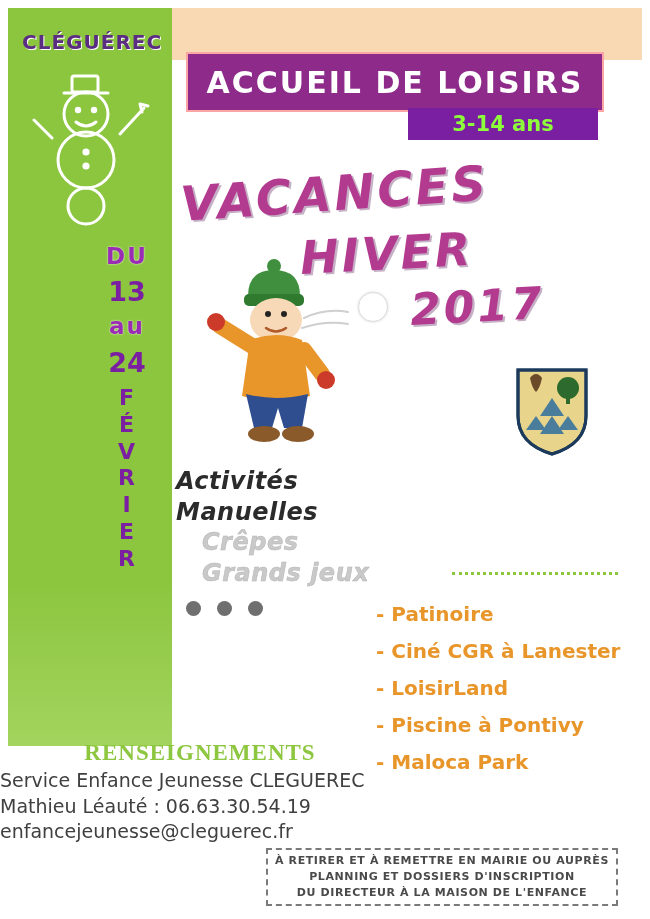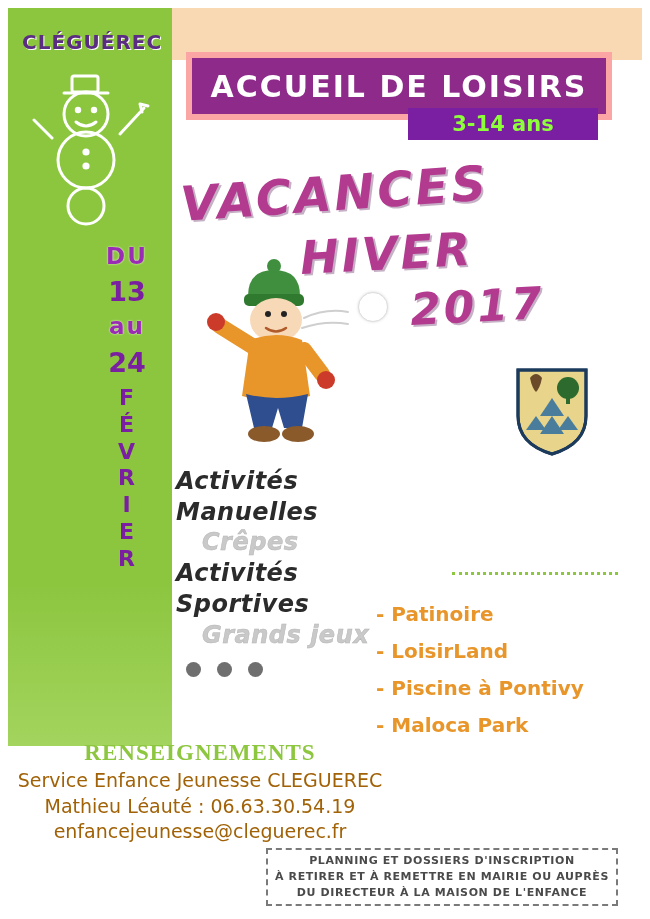--- a/index.html
+++ b/index.html
@@ -82,21 +82,21 @@
     left:172px;top:8px;
     width:470px;height:52px;
     background:#f9d9b3;
   }
   
   .banner{
     position:absolute;
     left:186px;top:52px;
     width:414px;height:56px;
     background:#8e2a8a;
-    border:6px solid #fca5a5;
+    border:2px solid #fca5a5;
     display:flex;align-items:center;justify-content:center;
   }
   .banner-text{
     color:#ffffff;
     font-family:"DejaVu Sans", sans-serif;
     font-weight:bold;
     font-size:30px;
     letter-spacing:2px;
   }
   .age-badge{
@@ -167,22 +167,22 @@
     line-height:1.85;white-space:nowrap;
   }
 
   
   .rens-title{
     position:absolute;left:0;top:740px;width:400px;text-align:center;
     font-family:Liberation Serif, serif;font-weight:bold;font-size:23px;
     color:#8dc63f;letter-spacing:1px;
   }
   .rens-lines{
-    position:absolute;left:0;top:768px;width:400px;text-align:center;
-    color:#a16207;
+    position:absolute;left:0;top:768px;width:400px;text-align:left;
+    color:#404040;
   }
   .rens-line{
     font-family:"DejaVu Sans", sans-serif;font-size:19px;line-height:1.35;
   }
 
   
   .footbox{
     position:absolute;left:266px;top:848px;width:348px;height:54px;
     border:2px dashed #7a7a7a;
     display:flex;flex-direction:column;align-items:center;justify-content:center;
@@ -299,39 +299,39 @@
     </g>
     <g fill="#6b4a2a">
       <path d="M16 12 q6 -8 12 0 q-2 10 -6 14 q-4 -4 -6 -14z"></path>
       <path d="M14 10 l-5 -6 M30 10 l5 -6"></path>
     </g>
   </svg>
 
   <div class="acts">
     <div class="act dark">Activités Manuelles</div>
     <div class="act light indent">Crêpes</div>
-    <div class="act dark">Activités Sportives</div>
     <div class="act light indent">Grands jeux</div>
     <div class="dots"><i></i><i></i><i></i></div>
   </div>
 
   <div class="sorties-rule"></div>
   <div class="sorties-list">
     <div class="sortie">- Patinoire</div>
+    <div class="sortie">- Ciné CGR à Lanester</div>
     <div class="sortie">- LoisirLand</div>
     <div class="sortie">- Piscine à Pontivy</div>
     <div class="sortie">- Maloca Park</div>
   </div>
 
   <div class="rens-title">RENSEIGNEMENTS</div>
   <div class="rens-lines">
     <div class="rens-line">Service Enfance Jeunesse CLEGUEREC</div>
     <div class="rens-line">Mathieu Léauté : 06.63.30.54.19</div>
     <div class="rens-line">enfancejeunesse@cleguerec.fr</div>
   </div>
 
   <div class="footbox">
+    <div class="footline">À RETIRER ET À REMETTRE EN MAIRIE OU AUPRÈS</div>
     <div class="footline">PLANNING ET DOSSIERS D'INSCRIPTION</div>
-    <div class="footline">À RETIRER ET À REMETTRE EN MAIRIE OU AUPRÈS</div>
     <div class="footline">DU DIRECTEUR À LA MAISON DE L'ENFANCE</div>
   </div>
 
 </div>
 
 </body></html>

